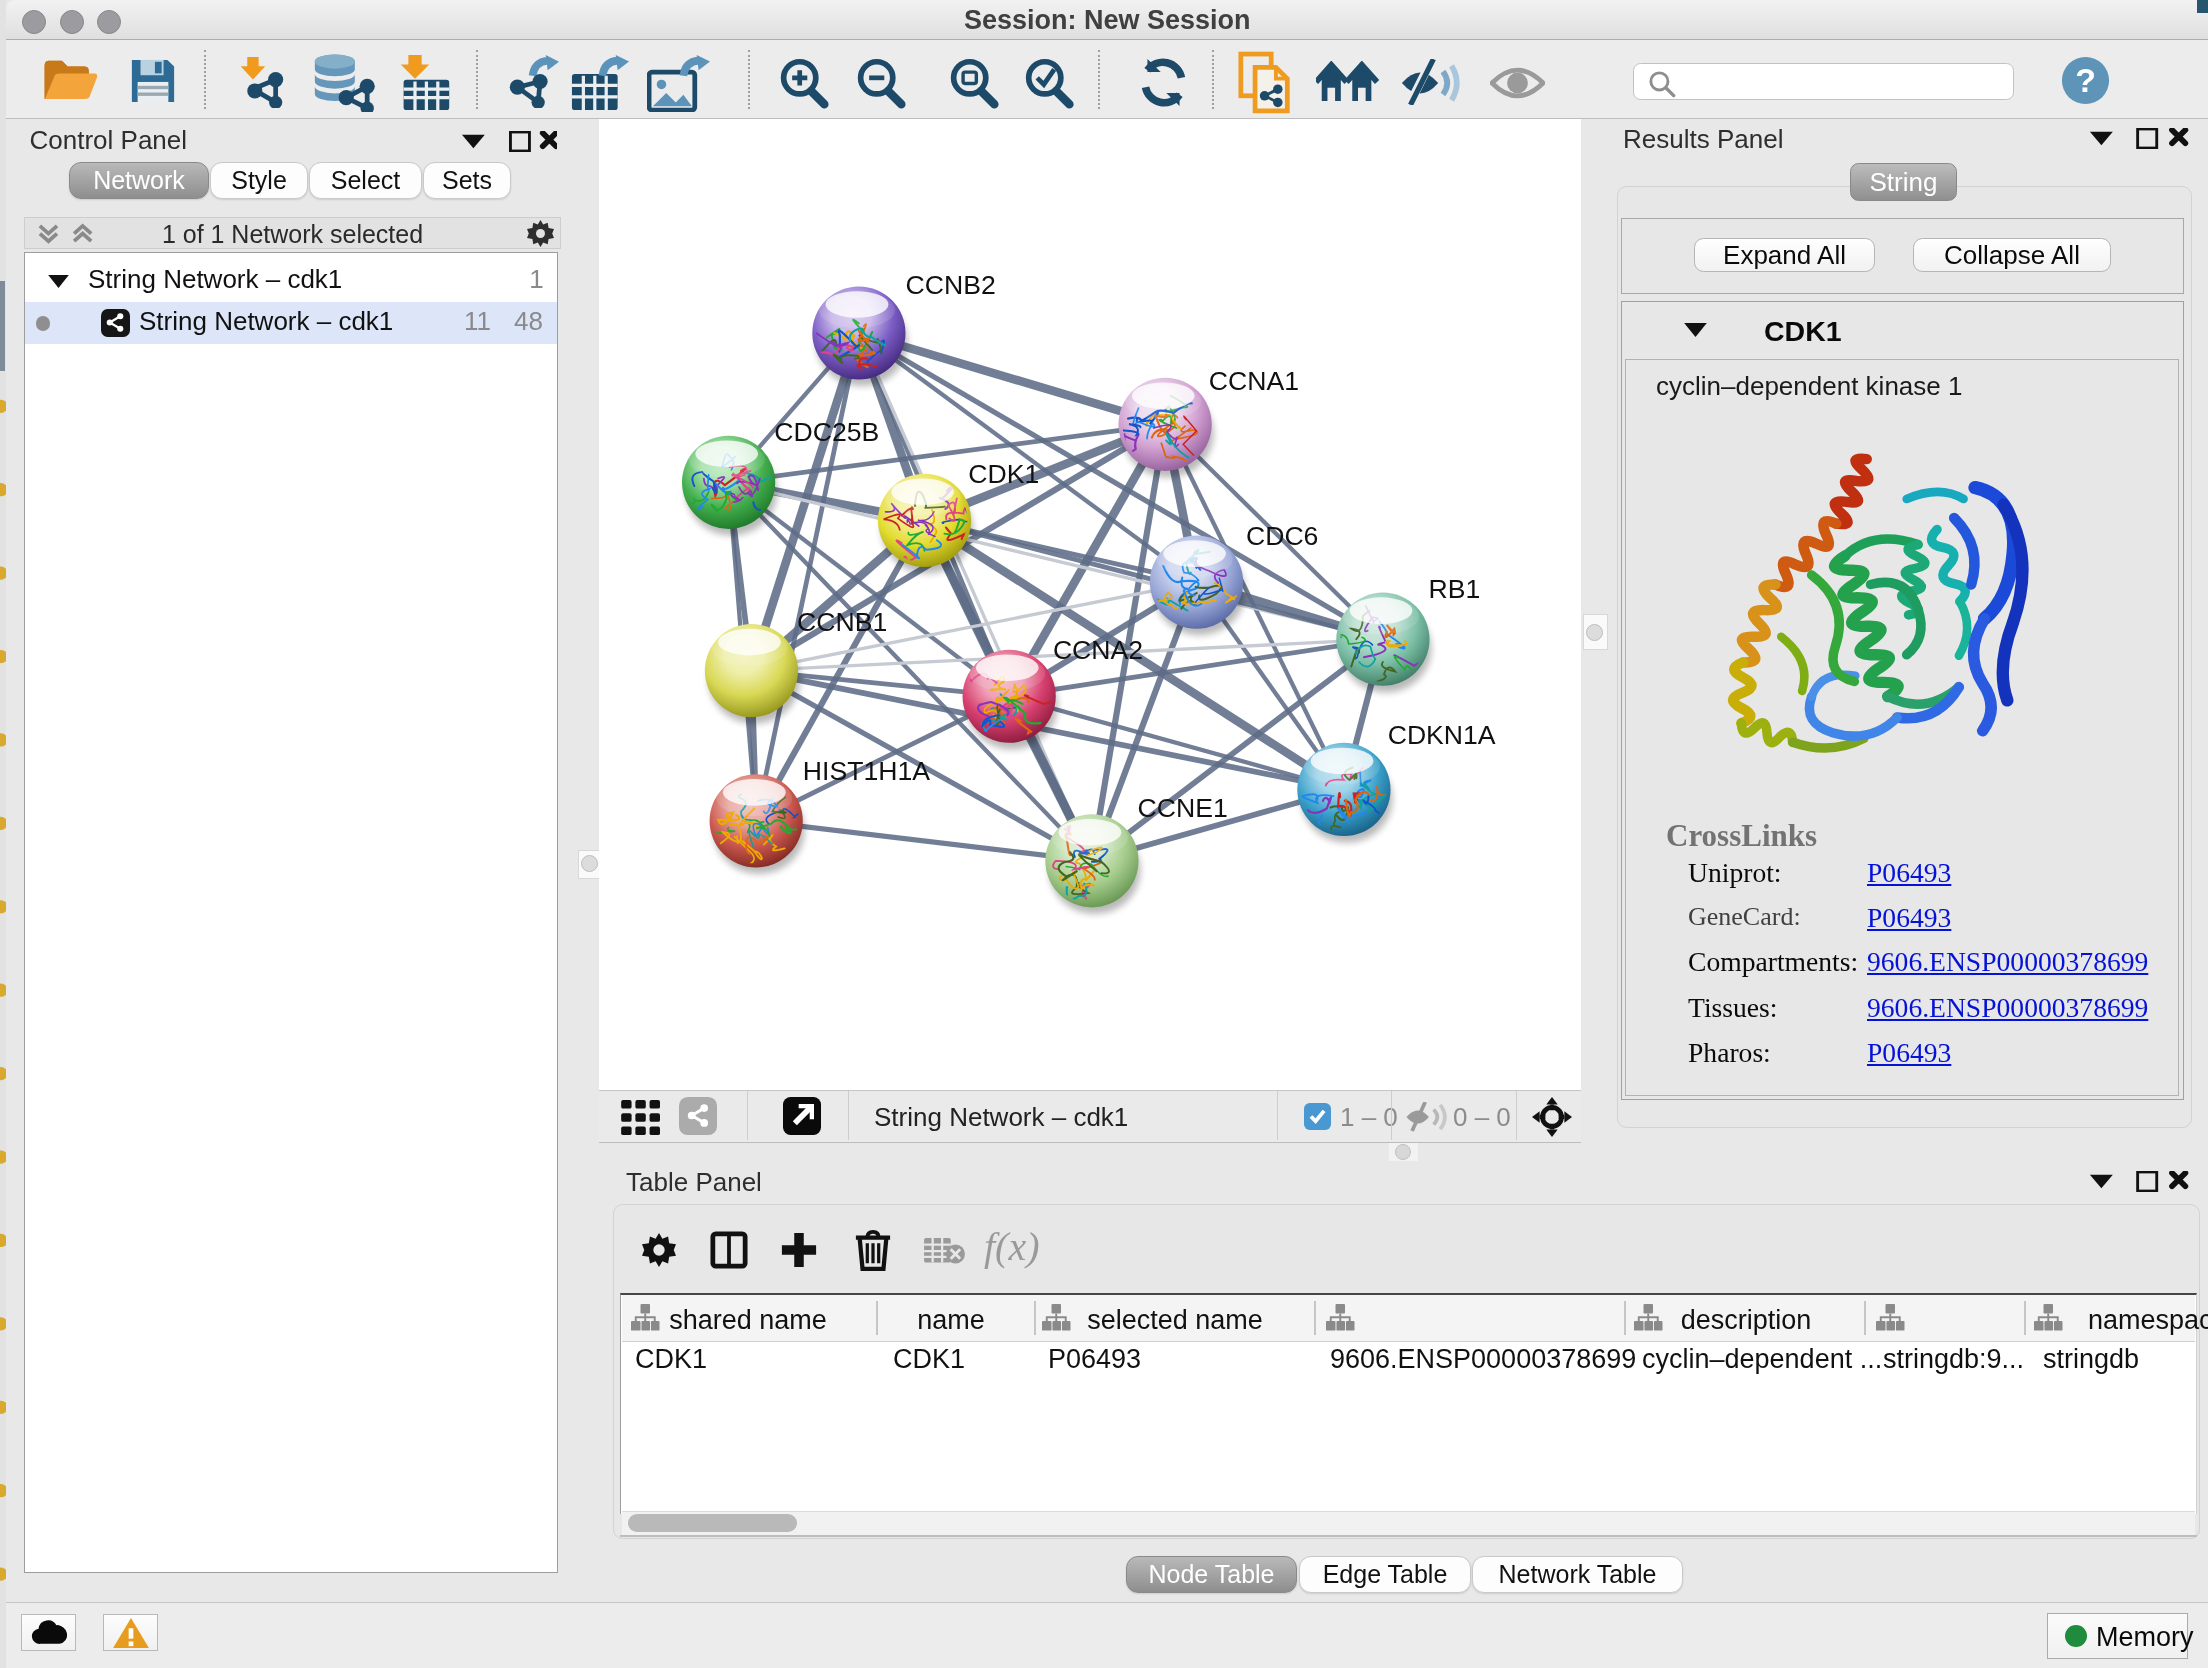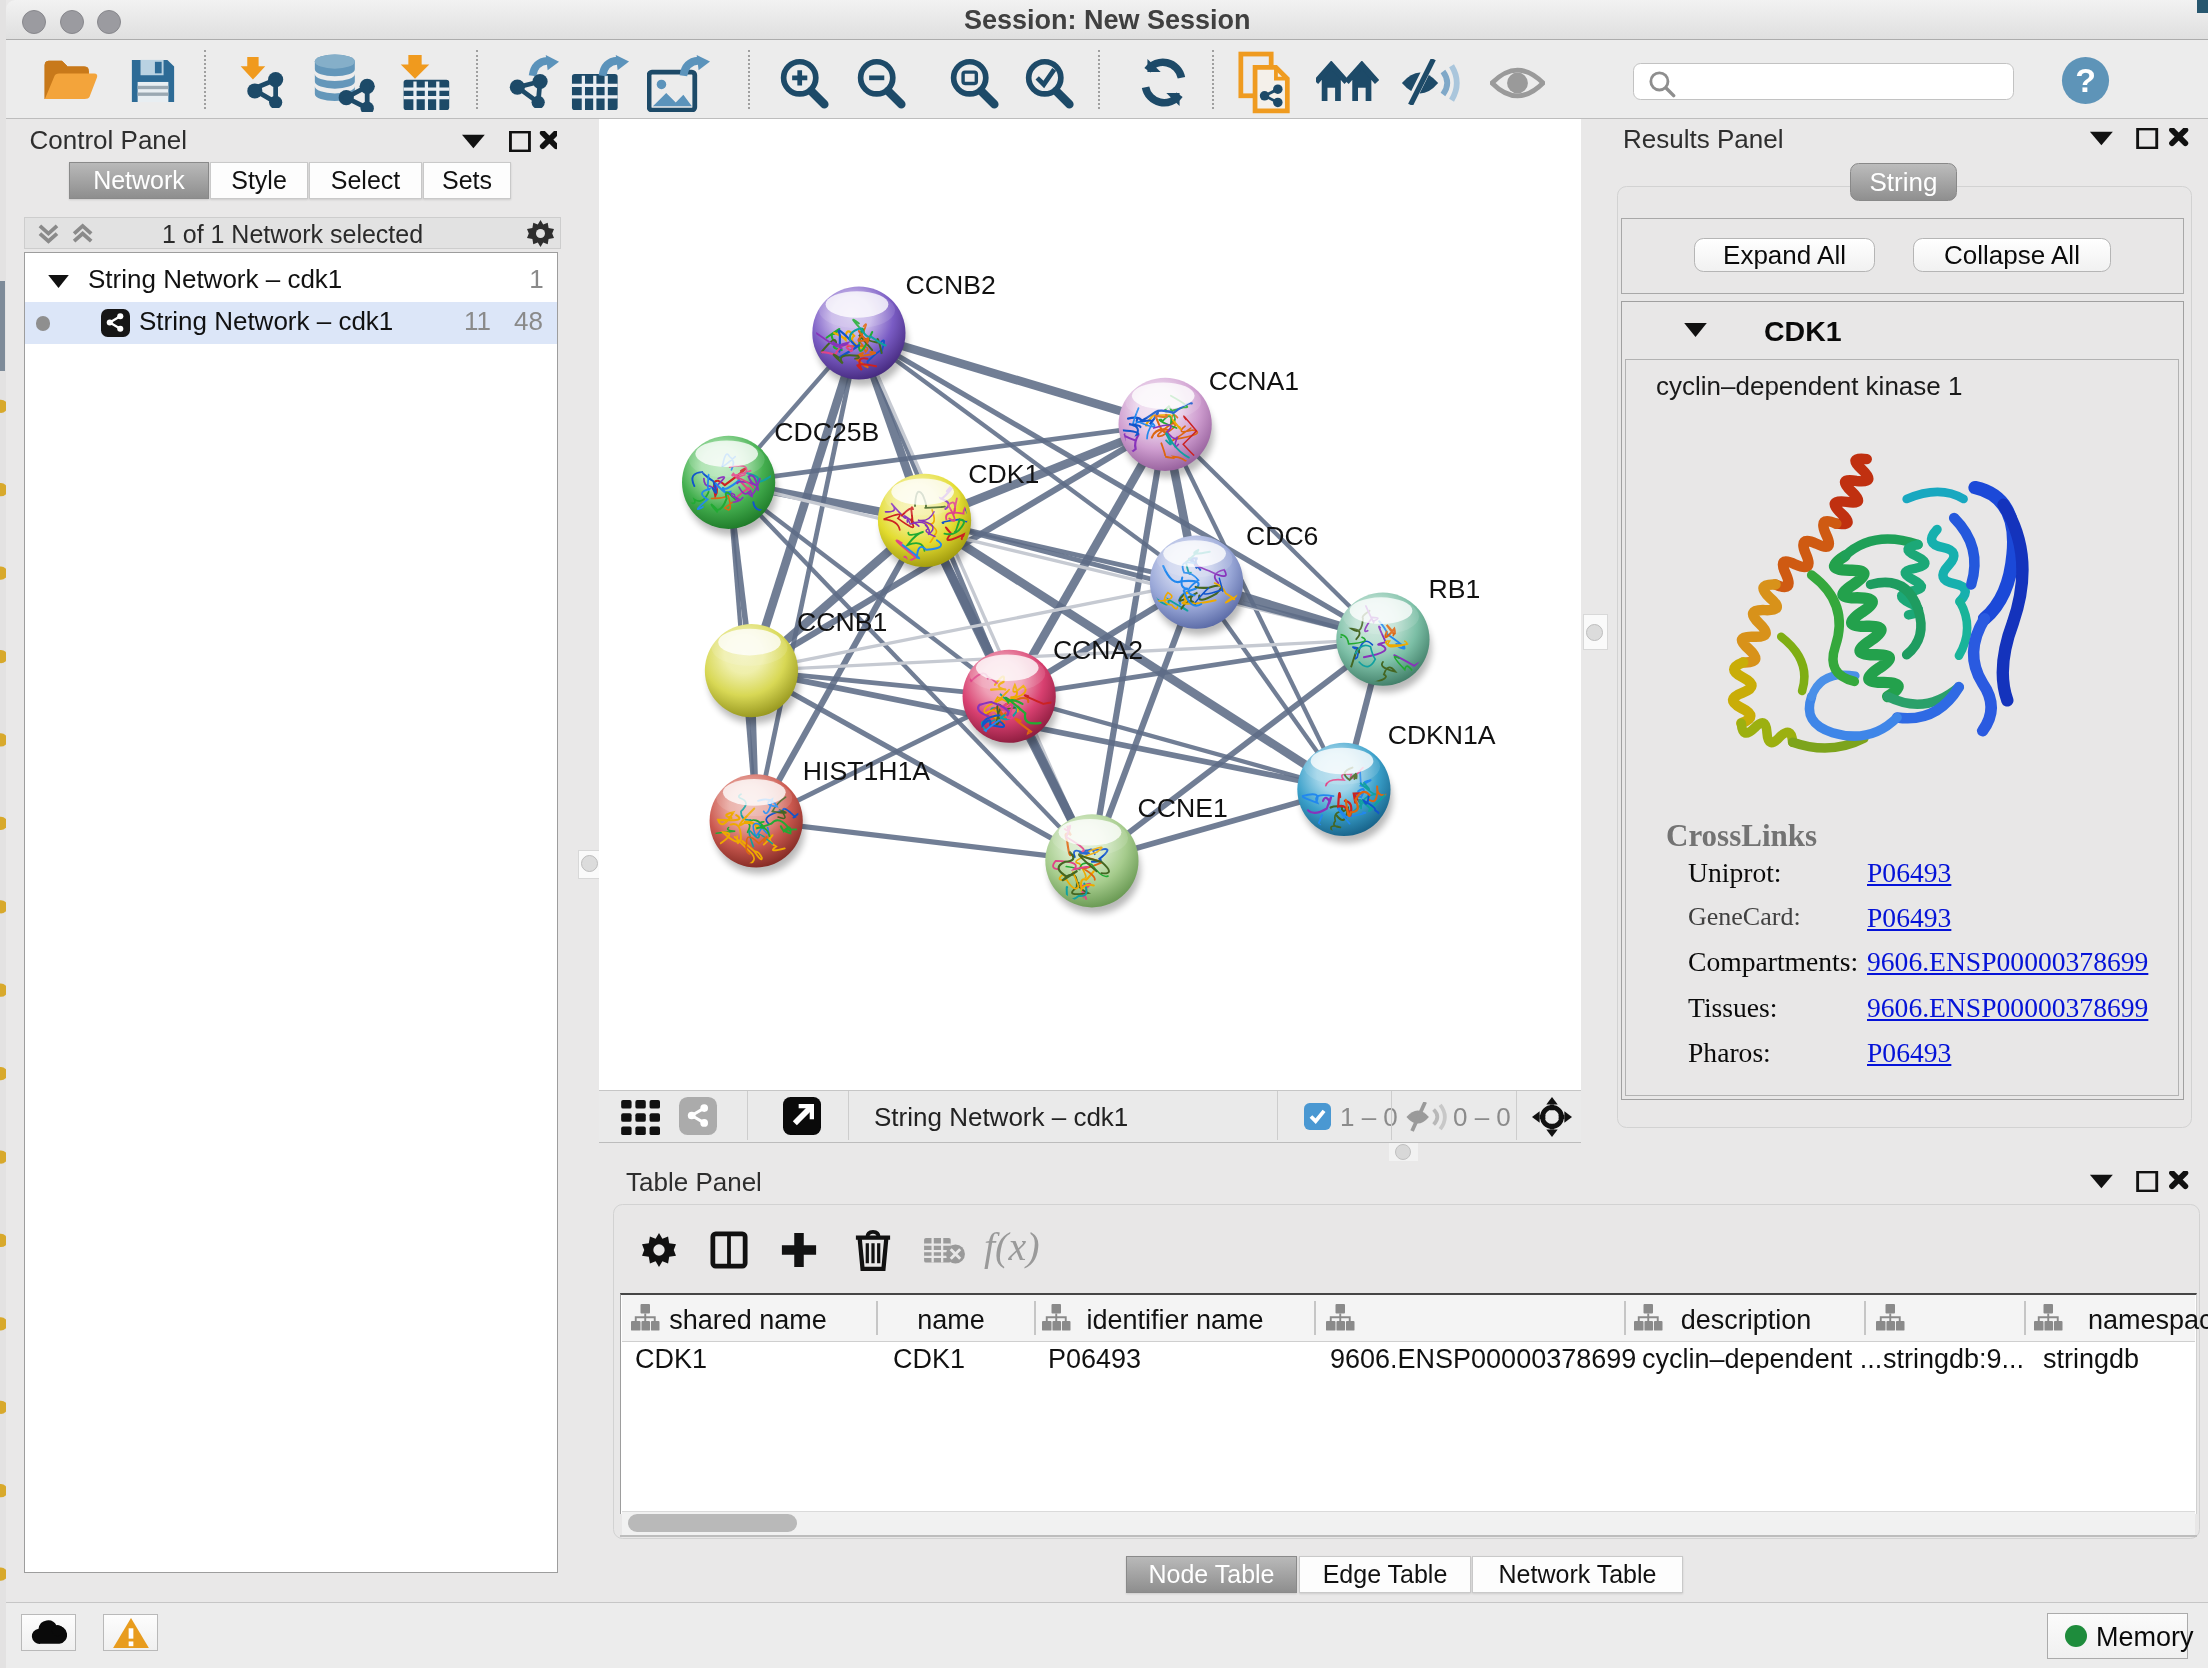--- a/index.html
+++ b/index.html
@@ -18,21 +18,21 @@
   
   #toolbar{left:5.7px;top:40px;width:2203px;height:78px;background:#ececec;border-bottom:1px solid #bdbdbd;}
   .tsep{position:absolute;top:9.5px;height:59px;width:0;border-left:2.9px dotted #9f9f9f;}
   .ticon{position:absolute;top:0;}
   
   #searchbox{position:absolute;left:1627px;top:23px;width:379px;height:35px;background:#fff;
      border:1.9px solid #c2c2c2;border-radius:7.6px;}
   
   .ptitle{font-size:26px;color:#2e2e2e;}
   .tabrow .tab{position:absolute;top:0;height:35px;background:#fdfdfd;border:1px solid #c9c9c9;
-     border-radius:0;font-size:25px;color:#111;text-align:center;line-height:35px;
+     border-radius:12px;font-size:25px;color:#111;text-align:center;line-height:35px;
      box-shadow:0 1px 1.9px rgba(0,0,0,0.12);}
   .tab.sel{background:linear-gradient(#b9b9b9,#8e8e8e);color:#fff;border-color:#8a8a8a;}
   #cp-list{position:absolute;left:24px;top:252px;width:532px;height:1319px;background:#fff;
      border:1.9px solid #9d9d9d;}
   
   #netpanel{left:599px;top:119px;width:982px;height:971px;background:#fff;}
   #nettool{left:599px;top:1090px;width:982px;height:51px;background:#eaeaea;
      border-top:1.9px solid #c6c6c6;border-bottom:1px solid #bcbcbc;}
   .ntsep{position:absolute;top:0px;height:49px;width:0;border-left:1.9px solid #cdcdcd;}
   .serif{font-family:"Liberation Serif",serif;}
@@ -851,21 +851,21 @@
 <div class="abs" style="left:1034px;top:1301px;width:1.9px;height:34px;background:#c6c6c6"></div>
 <svg class="abs" style="left:1042px;top:1304px" width="28.5" height="28.5" viewBox="0 0 30 30">
 <g fill="#8a8a8a">
         <rect x="10" y="0" width="10" height="10" rx="1"></rect>
         <rect x="0" y="18" width="10" height="10" rx="1"></rect>
         <rect x="11" y="18" width="9" height="10" rx="1"></rect>
         <rect x="21" y="18" width="9" height="10" rx="1"></rect>
       </g>
 <path d="M15 10 V14 M5 18 V14 H25 V18 M15 14 V18" stroke="#8a8a8a" stroke-width="2" fill="none"></path>
     </svg>
-<div class="abs" style="left:937px;top:1305px;width:476px;text-align:center;font-size:27px;color:#111">identifier name</div>
+<div class="abs" style="left:937px;top:1305px;width:476px;text-align:center;font-size:27px;color:#111">selected name</div>
 <div class="abs" style="left:1314px;top:1301px;width:1.9px;height:34px;background:#c6c6c6"></div>
 <svg class="abs" style="left:1326px;top:1304px" width="28.5" height="28.5" viewBox="0 0 30 30">
 <g fill="#8a8a8a">
         <rect x="10" y="0" width="10" height="10" rx="1"></rect>
         <rect x="0" y="18" width="10" height="10" rx="1"></rect>
         <rect x="11" y="18" width="9" height="10" rx="1"></rect>
         <rect x="21" y="18" width="9" height="10" rx="1"></rect>
       </g>
 <path d="M15 10 V14 M5 18 V14 H25 V18 M15 14 V18" stroke="#8a8a8a" stroke-width="2" fill="none"></path>
     </svg>

